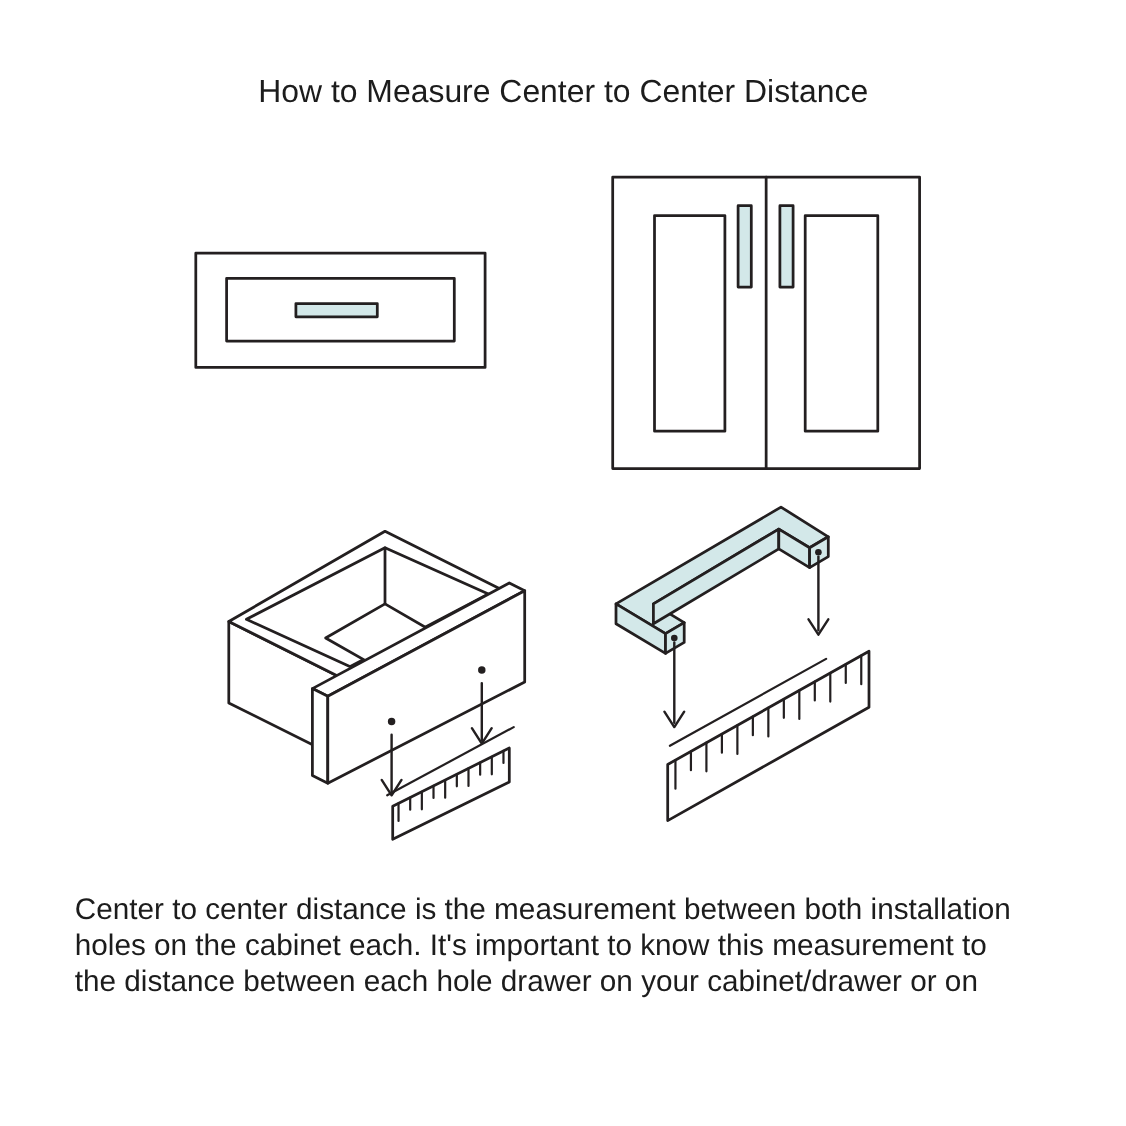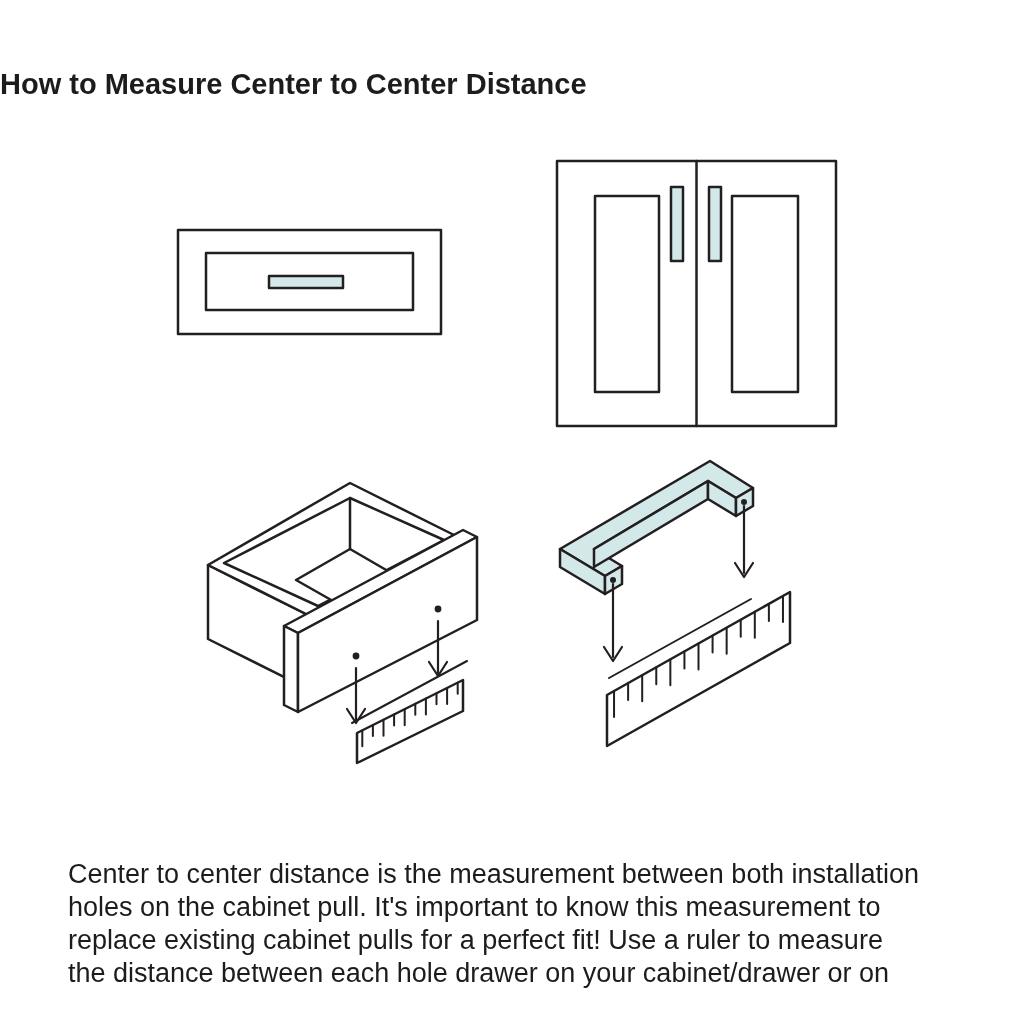--- a/index.html
+++ b/index.html
@@ -10,26 +10,26 @@
   }
   html,body{margin:0;padding:0;}
   body{
     width:1024px;height:1024px;position:relative;overflow:hidden;
     background:var(--background);
     font-family:"Liberation Sans", sans-serif;
     color:var(--text);
   }
   .title{
     position:absolute;top:66px;left:0;width:1024px;
-    text-align:left;font-size:29px;line-height:36px;font-weight:700;
+    text-align:center;font-size:29px;line-height:36px;font-weight:400;
     color:var(--text);
   }
   .diagram-svg{position:absolute;top:0;left:0;}
   .body-text{
-    position:absolute;left:68px;top:858px;width:910px;
+    position:absolute;left:68px;top:810px;width:910px;
     font-size:27px;line-height:33px;color:var(--text);
   }
   .body-text .line{white-space:nowrap;}
   
   .ln{stroke:var(--outline);fill:none;stroke-width:2.5;stroke-linejoin:round;stroke-linecap:round;}
   .fw{fill:var(--background);stroke:var(--outline);stroke-width:2.5;stroke-linejoin:round;}
   .fb{fill:var(--handle_fill);stroke:var(--outline);stroke-width:2.5;stroke-linejoin:round;}
   .dot{fill:var(--outline);stroke:none;}
   .tk{stroke-width:2;}
   .ar{stroke-width:2.2;}
@@ -144,16 +144,15 @@
           <line x1="754.8076923076924" y1="611.8076923076923" x2="754.8076923076924" y2="637.8076923076923"></line>
           <line x1="768.8846153846154" y1="603.8846153846154" x2="768.8846153846154" y2="620.8846153846154"></line>
           <line x1="782.9615384615385" y1="595.9615384615385" x2="782.9615384615385" y2="621.9615384615385"></line>
         </g>
     </g>
   </g>
 </svg>
 
 <div class="body-text">
   <div class="line">Center to center distance is the measurement between both installation</div>
-  <div class="line">holes on the cabinet pull. It's important to know this measurement to</div>
-  <div class="line">replace existing cabinet pulls for a perfect fit! Use a ruler to measure</div>
+  <div class="line">holes on the cabinet each. It's important to know this measurement to</div>
   <div class="line">the distance between each hole drawer on your cabinet/drawer or on</div>
 </div>
 
 </body></html>

